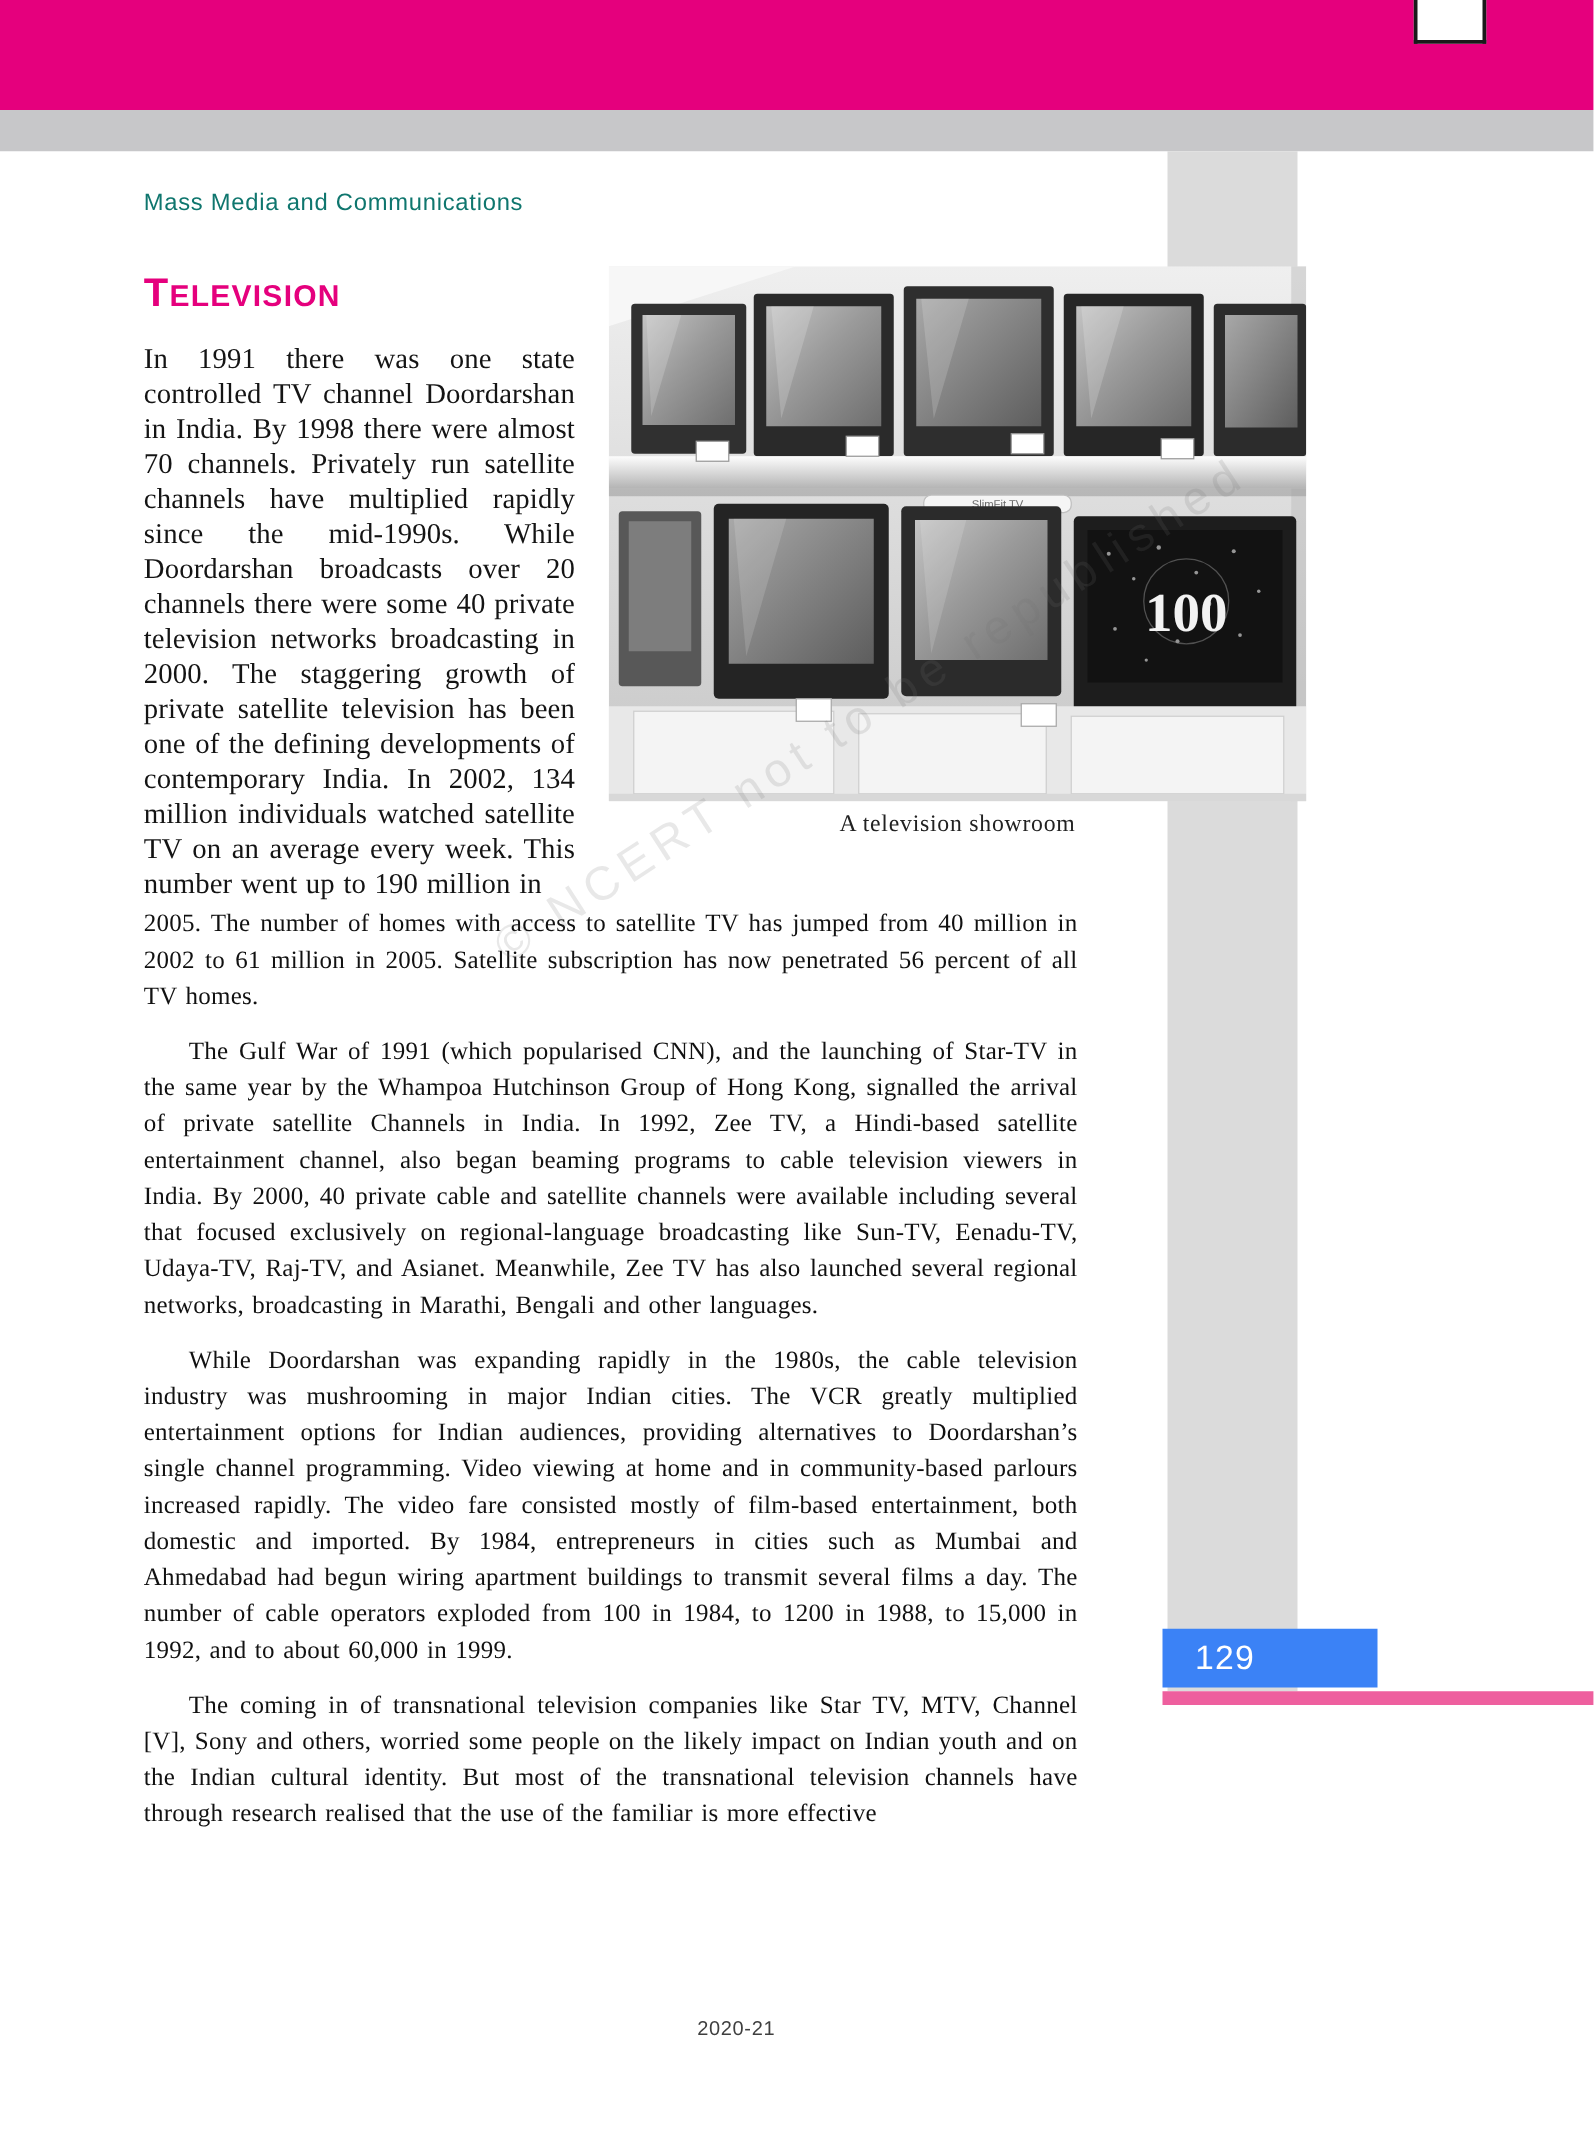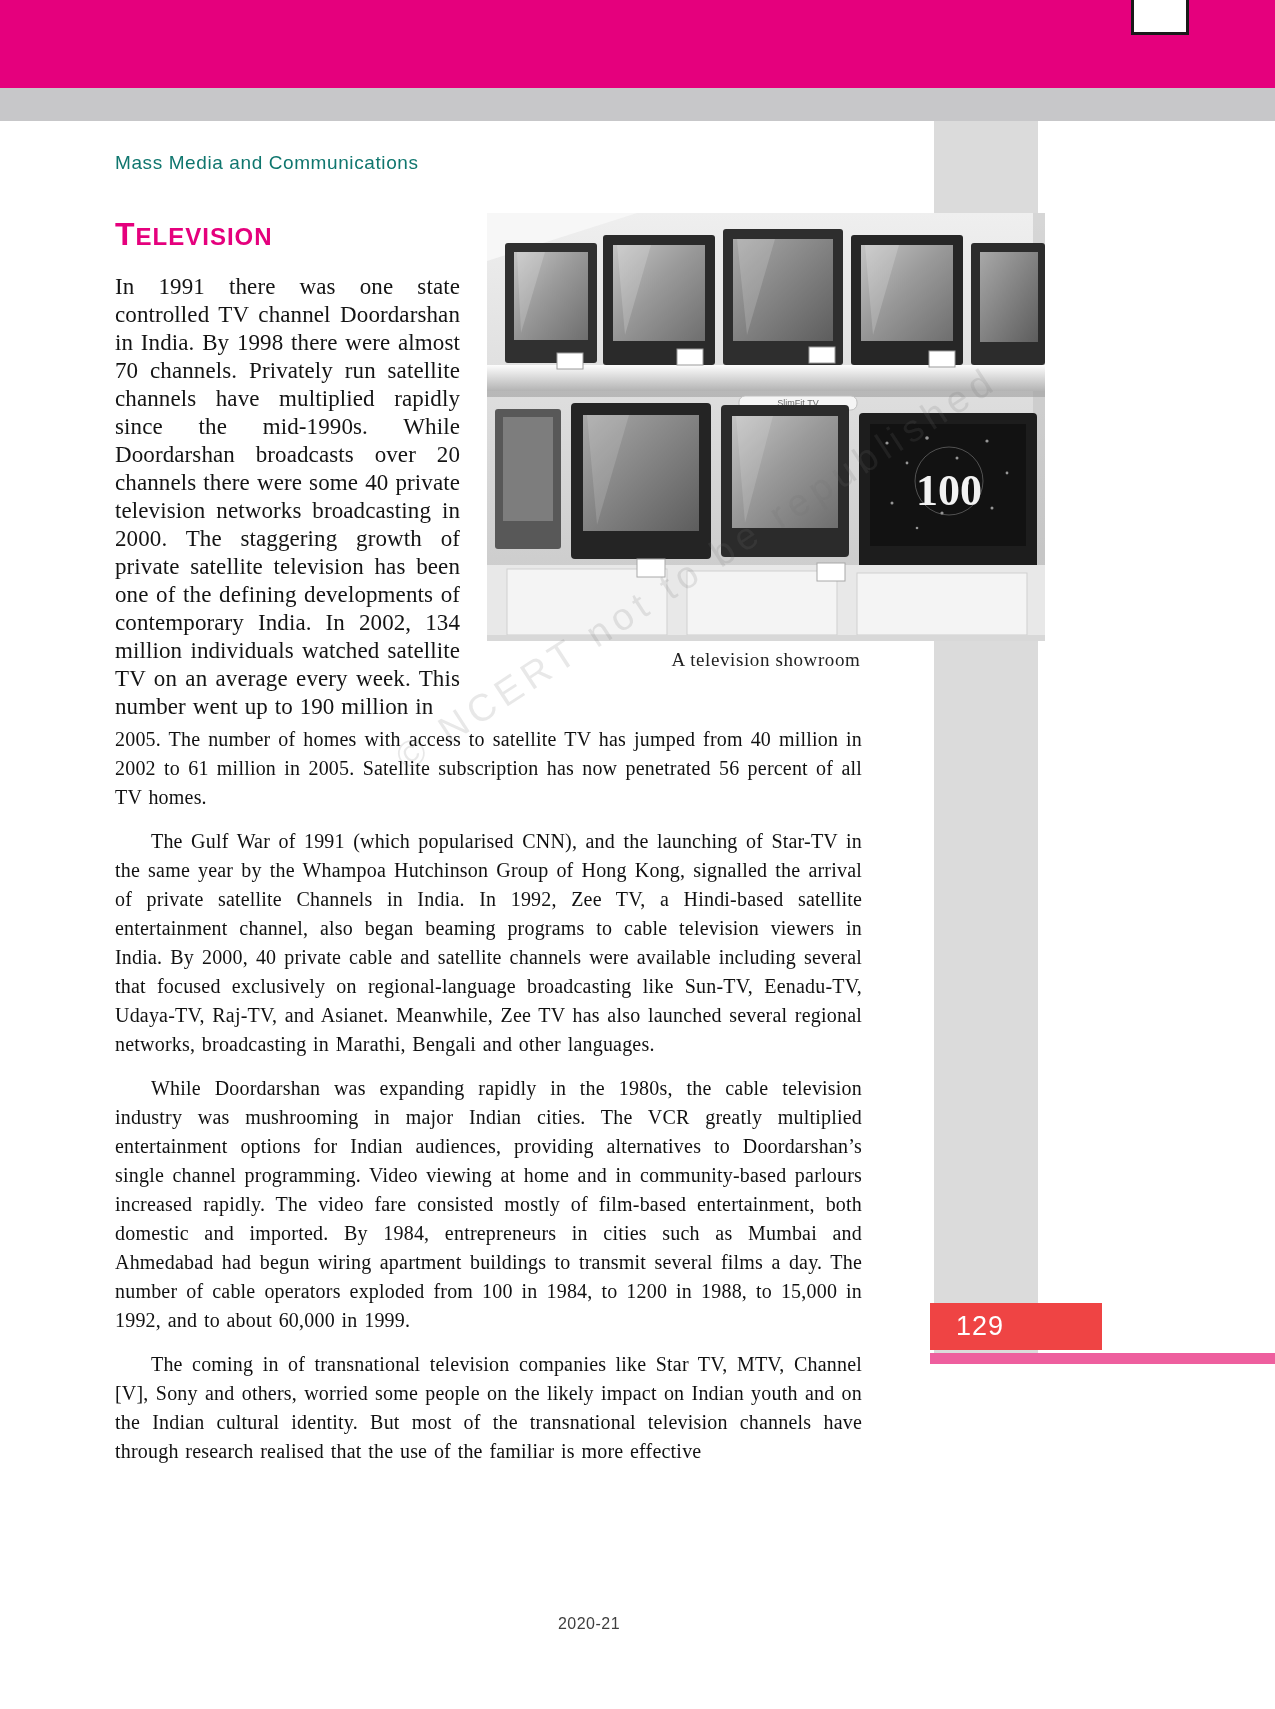--- a/index.html
+++ b/index.html
@@ -7,21 +7,21 @@
         font-family:"Liberation Serif",serif;color:#141414;}
 
   
   .top-band{position:absolute;left:0;top:0;width:1275px;height:88px;background:#e5007d;}
   .corner-box{position:absolute;left:1131px;top:0;width:52px;height:32px;background:#ffffff;
               border:3px solid #1a1a1a;border-top:none;}
   .gray-band{position:absolute;left:0;top:88px;width:1275px;height:33px;background:#c7c7c9;}
   .right-strip{position:absolute;left:934px;top:121px;width:104px;height:1232px;background:#dbdbdb;}
 
   
-  .page-num{position:absolute;left:930px;top:1303px;width:146px;height:47px;background:#ef4444;
+  .page-num{position:absolute;left:930px;top:1303px;width:146px;height:47px;background:#3b82f6;
             color:#ffffff;font-family:"Liberation Sans",sans-serif;font-size:27px;
             line-height:47px;padding-left:26px;letter-spacing:1px;}
   .pink-line{position:absolute;left:930px;top:1353px;width:345px;height:11px;background:#ee5f9e;}
 
   
   .content{position:absolute;left:115px;top:152px;width:763px;}
   .running-head{font-family:"Liberation Sans",sans-serif;font-size:19px;color:#0f766e;
                 letter-spacing:.6px;}
   .section-title{margin:42px 0 20px 0;font-family:"Liberation Sans",sans-serif;font-weight:700;
                  font-size:24px;color:#e5007d;letter-spacing:1px;}

